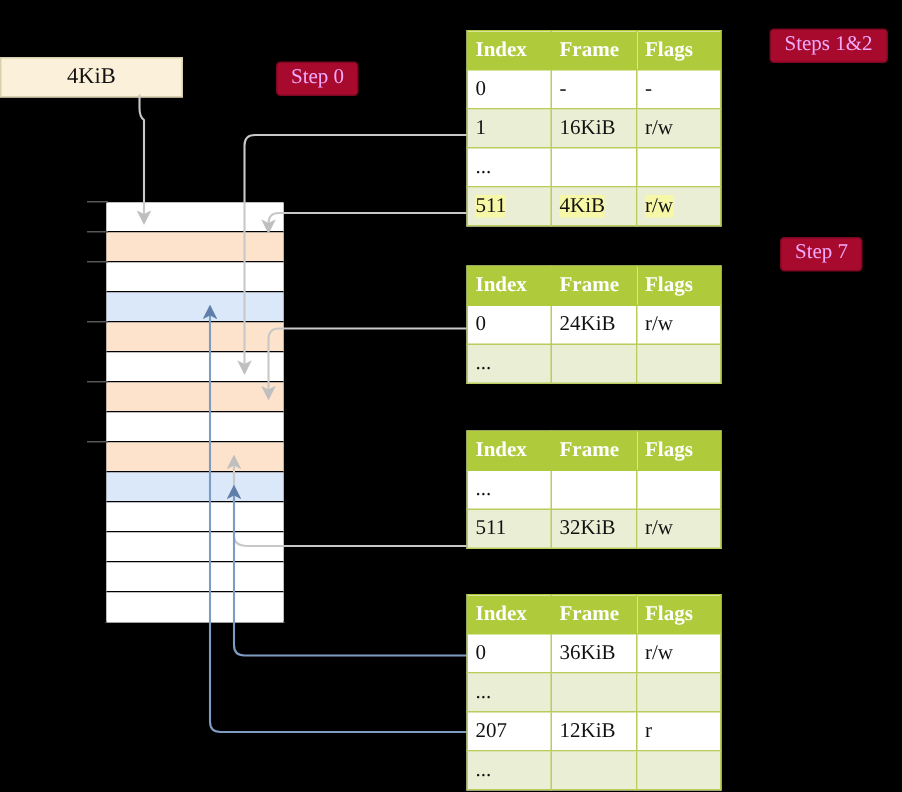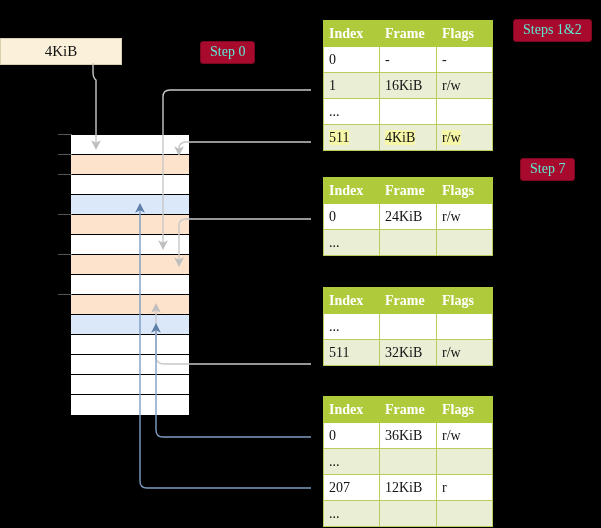--- a/index.html
+++ b/index.html
@@ -2,31 +2,31 @@
 <html><head>
 <meta charset="utf-8">
 <style>
   html,body{margin:0;padding:0;background:#000;}
   body{width:601px;height:528px;position:relative;overflow:hidden;
        font-family:"Liberation Serif", serif;}
   .stage{position:absolute;left:0;top:0;width:601px;height:528px;}
   svg.wires{position:absolute;left:0;top:0;width:601px;height:528px;pointer-events:none;}
 
   
-  .chip{position:absolute;background:#A80A2E;color:#5eead4;font-size:14px;
+  .chip{position:absolute;background:#A80A2E;color:#f0abfc;font-size:14px;
         padding:2px 9px 3px 9px;border-radius:3px;white-space:nowrap;
         border:1px solid #7d0620;line-height:16px;}
 
   
   .srcbox{position:absolute;background:#FBF0D9;border:1px solid #d9cfae;
           color:#111;font-size:15px;text-align:center;line-height:24px;}
 
   
   .ptab{position:absolute;border:1px solid #cfcfcf;border-collapse:collapse;
-        background:#fff;table-layout:fixed;margin-left:12px;}
+        background:#fff;table-layout:fixed;}
   .ptab td,.ptab th{border:1px solid #b9cc5c;padding:1px 5px;font-size:14px;
         height:23px;color:#111;font-weight:normal;text-align:left;
         overflow:hidden;white-space:nowrap;}
   .ptab th{background:#AFCB3C;color:#ffffff;font-weight:bold;
         border:1px solid #AFCB3C;font-size:14px;}
   .ptab tr.alt td{background:#E9EED4;}
   .ptab tr.plain td{background:#ffffff;}
   .ptab td span.hl{background:#F7F7A8;}
   .colA{width:56px;} .colB{width:57px;} .colC{width:56px;}
 
@@ -36,21 +36,21 @@
   .memrow:last-child{border-bottom:none;}
   .tick{position:absolute;height:1px;background:#555;}
 </style>
 </head>
 <body>
 
 <div class="stage">
 
   <div class="srcbox" style="left:0px;top:38px;width:120px;height:25px;">4KiB</div>
 
-  <div class="chip" style="left:200px;top:41px;text-align:right;">Step 0</div>
+  <div class="chip" style="left:184px;top:41px;text-align:right;">Step 0</div>
   <div class="chip" style="left:513px;top:19px;">Steps 1&amp;2</div>
   <div class="chip" style="left:520px;top:158px;">Step 7</div>
 
   <div class="memcol" id="memcol" style="left:70px;top:134px;width:120px;height:281px;background:#fff;">
       <div class="memrow" style="height: 20px; background: rgb(255, 255, 255);"></div>
       <div class="memrow" style="height: 20px; background: rgb(253, 227, 203);"></div>
       <div class="memrow" style="height: 20px; background: rgb(255, 255, 255);"></div>
       <div class="memrow" style="height: 20px; background: rgb(218, 232, 250);"></div>
       <div class="memrow" style="height: 20px; background: rgb(253, 227, 203);"></div>
       <div class="memrow" style="height: 20px; background: rgb(255, 255, 255);"></div>

